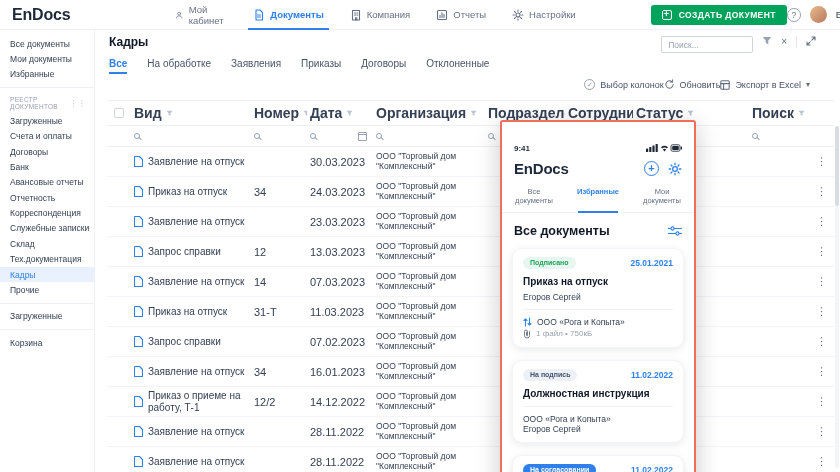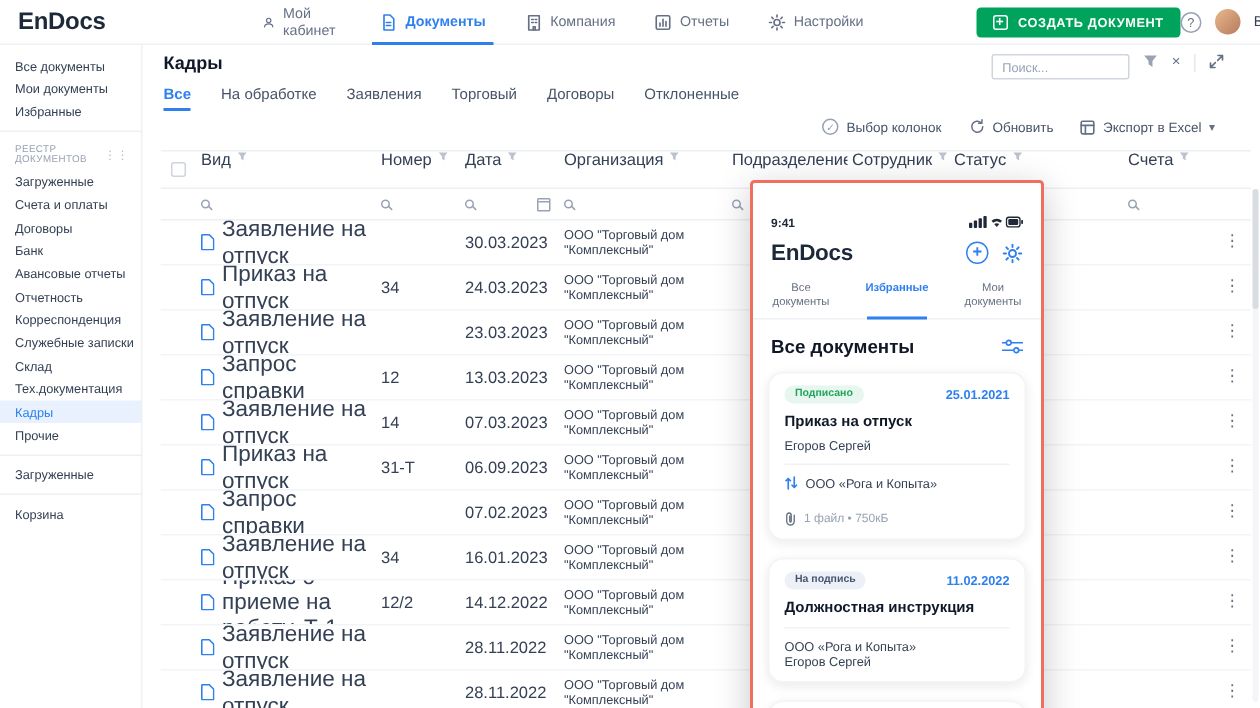--- a/index.html
+++ b/index.html
@@ -44,42 +44,42 @@
   .main{position:absolute;top:30px;left:95px;right:0;bottom:0;background:#fff}
   .page-title{position:absolute;top:5px;left:14px;font-size:12px;font-weight:bold;color:#101828}
   .search-area{position:absolute;top:6px;right:24px;display:flex;align-items:flex-start;gap:9px;z-index:6}
   .search-input{width:92px;height:17px;border:1px solid #d0d5dd;border-radius:2px;font-size:8.5px;padding:0 6px;color:#344054;font-family:inherit;outline:none}
   .search-input::placeholder{color:#98a2b3}
   .v-div{width:1px;height:12px;background:#e4e7ec}
   .tabs{position:absolute;top:28px;left:14px;display:flex;gap:20px;font-size:10px;color:#475467}
   .tab{padding-bottom:5px;position:relative;cursor:pointer;white-space:nowrap}
   .tab.active{color:var(--accent);font-weight:bold}
   .tab.active::after{content:"";position:absolute;left:0;right:0;bottom:0;height:2px;background:var(--accent)}
-  .toolbar{position:absolute;top:49px;right:30px;display:flex;gap:18px;align-items:center;font-size:9px;color:#475467}
+  .toolbar{position:absolute;top:49px;right:30px;display:flex;align-items:center;font-size:9px;color:#475467}
   .tool{display:flex;gap:5px;align-items:center;cursor:pointer;white-space:nowrap}
   .check-circle{width:11px;height:11px;border:1px solid #98a2b3;border-radius:50%;display:flex;align-items:center;justify-content:center;font-size:7px;color:#98a2b3}
 
   
   .grid{position:absolute;top:70px;left:12px;right:6px;bottom:0;overflow:hidden}
   .grid-row{display:grid;grid-template-columns:24px 120px 56px 66px 112px 80px 68px 116px 60px 1fr;align-items:center}
   .cell{padding:0 3px;display:flex;align-items:center;min-width:0;overflow:hidden;height:100%}
   .thead{height:26px;border-top:1px solid #edf0f3;border-bottom:1px solid #edf0f3}
-  .hcell{display:flex;align-items:flex-start;gap:4px;font-weight:normal;font-size:11px;color:#344054}
+  .hcell{display:flex;align-items:center;gap:4px;font-weight:bold;font-size:14px;color:#344054}
   .hcell svg{opacity:.65;flex:none}
   .tfilter{height:21px;border-bottom:1px solid #edf0f3}
   .fcell{gap:4px}
   .fcell.with-cal{justify-content:space-between;padding-right:6px}
   .trow{height:30px;border-bottom:1px solid #f2f4f7}
   .cb{width:10px;height:10px;border:1px solid #cfd4dc;border-radius:2px;background:#fff;display:inline-block;cursor:pointer}
   .mag{width:6px;height:6px;border:1px solid #98a2b3;border-radius:50%;position:relative;display:inline-block;flex:none}
   .mag::after{content:"";position:absolute;width:4px;height:1px;background:#98a2b3;transform:rotate(45deg);right:-3px;bottom:-1px}
   .cal{width:9px;height:9px;border:1px solid #98a2b3;border-radius:1px;position:relative;flex:none}
   .cal::before{content:"";position:absolute;top:1.5px;left:0;right:0;height:1px;background:#98a2b3}
   .c-vid{gap:5px}
-  .vid-text{font-size:15px;line-height:1.15;color:#344054;white-space:normal}
+  .vid-text{font-size:10px;line-height:1.15;color:#344054;white-space:normal}
   .num-text,.date-text{font-size:11px;color:#344054}
   .org-text{font-size:8.5px;line-height:1.15;color:#344054;white-space:normal}
   .menu-dots{font-size:11px;color:#667085;margin:0 auto;cursor:pointer;line-height:1}
   .vscroll{position:absolute;top:96px;right:1px;width:4px;bottom:4px;background:#f4f5f7;border-radius:2px;z-index:4}
   .vscroll .thumb{position:absolute;top:0;left:0;right:0;height:80px;background:#d9dde3;border-radius:2px}
 
   
   .phone{position:absolute;left:500px;top:120px;width:196px;height:400px;background:#fff;border:2px solid var(--overlay-border);border-radius:3px;box-shadow:0 6px 24px rgba(0,0,0,.22);z-index:40;overflow:hidden}
   .p-status{display:flex;justify-content:space-between;align-items:center;padding:21px 12px 0}
   .p-time{font-size:8px;font-weight:bold;color:#1f2937}
@@ -98,21 +98,21 @@
   .card-top{display:flex;justify-content:space-between;align-items:center}
   .badge{font-size:7px;padding:2.5px 7px;border-radius:9px;font-weight:bold;white-space:nowrap}
   .badge.signed{background:var(--badge-signed-bg);color:var(--badge-signed-text)}
   .badge.tosign{background:var(--badge-tosign-bg);color:var(--badge-tosign-text)}
   .badge.approval{background:var(--badge-approval-bg);color:var(--badge-approval-text)}
   .card-date{font-size:8.5px;color:var(--accent);font-weight:bold}
   .card-title{font-size:10px;font-weight:bold;margin-top:7px;color:#101828}
   .card-person{font-size:8.5px;color:#344054;margin-top:5px}
   .card-divider{border-top:1px solid #f0f2f5;margin:7px 0}
   .card-row{display:flex;align-items:center;gap:5px;font-size:8.5px;color:#344054;margin-top:0}
-  .card-row.files{color:#98a2b3;font-size:8px;margin-top:14px}
+  .card-row.files{color:#98a2b3;font-size:8px;margin-top:2px}
 </style>
 </head>
 <body>
 
 <div class="header">
   <div class="logo">EnDocs</div>
   <div class="nav">
     <div class="nav-item">
       <svg class="icon svg-gray" width="12" height="12" viewBox="0 0 12 12">
           <circle cx="6" cy="4" r="2.1"></circle>
@@ -223,21 +223,21 @@
   </div>
 
   <div class="tabs">
 
       <div class="tab active"><span>Все</span></div>
 
       <div class="tab"><span>На обработке</span></div>
 
       <div class="tab"><span>Заявления</span></div>
 
-      <div class="tab"><span>Торговый</span></div>
+      <div class="tab"><span>Приказы</span></div>
 
       <div class="tab"><span>Договоры</span></div>
 
       <div class="tab"><span>Отклоненные</span></div>
     </div>
 
   <div class="toolbar">
     <div class="tool">
       <span class="check-circle">✓</span>
       <span>Выбор колонок</span>
@@ -310,21 +310,21 @@
           </div>
         
           <div class="cell hcell">
             <span>Статус</span>
             <svg class="fill-gray" width="7" height="7" viewBox="0 0 10 10">
               <path d="M.8 1h8.4L6.3 4.6v4L3.7 6.8V4.6Z"></path>
             </svg>
           </div>
         
           <div class="cell hcell">
-            <span>Счета</span>
+            <span>Поиск</span>
             <svg class="fill-gray" width="7" height="7" viewBox="0 0 10 10">
               <path d="M.8 1h8.4L6.3 4.6v4L3.7 6.8V4.6Z"></path>
             </svg>
           </div>
         </div>
       <div class="cell"></div>
     </div>
 
     <div class="grid-row tfilter">
       <div class="cell"></div>
@@ -493,21 +493,21 @@
           <div class="cell c-vid">
             <svg class="icon svg-accent" width="9" height="11" viewBox="0 0 9 11" style="flex:none">
               <path d="M1 .5h4.5L8.5 3.5V10a.5.5 0 0 1-.5.5H1A.5.5 0 0 1 .5 10V1A.5.5 0 0 1 1 .5Z"></path>
             </svg>
             <span class="vid-text">Приказ на отпуск</span>
           </div>
           <div class="cell">
             <span class="num-text">31-Т</span>
           </div>
           <div class="cell">
-            <span class="date-text">06.09.2023</span>
+            <span class="date-text">11.03.2023</span>
           </div>
           <div class="cell">
             <span class="org-text">ООО "Торговый дом "Комплексный"</span>
           </div>
           <div class="cell"></div>
           <div class="cell"></div>
           <div class="cell"></div>
           <div class="cell"></div>
           <div class="cell">
             <span class="menu-dots">⋮</span>

